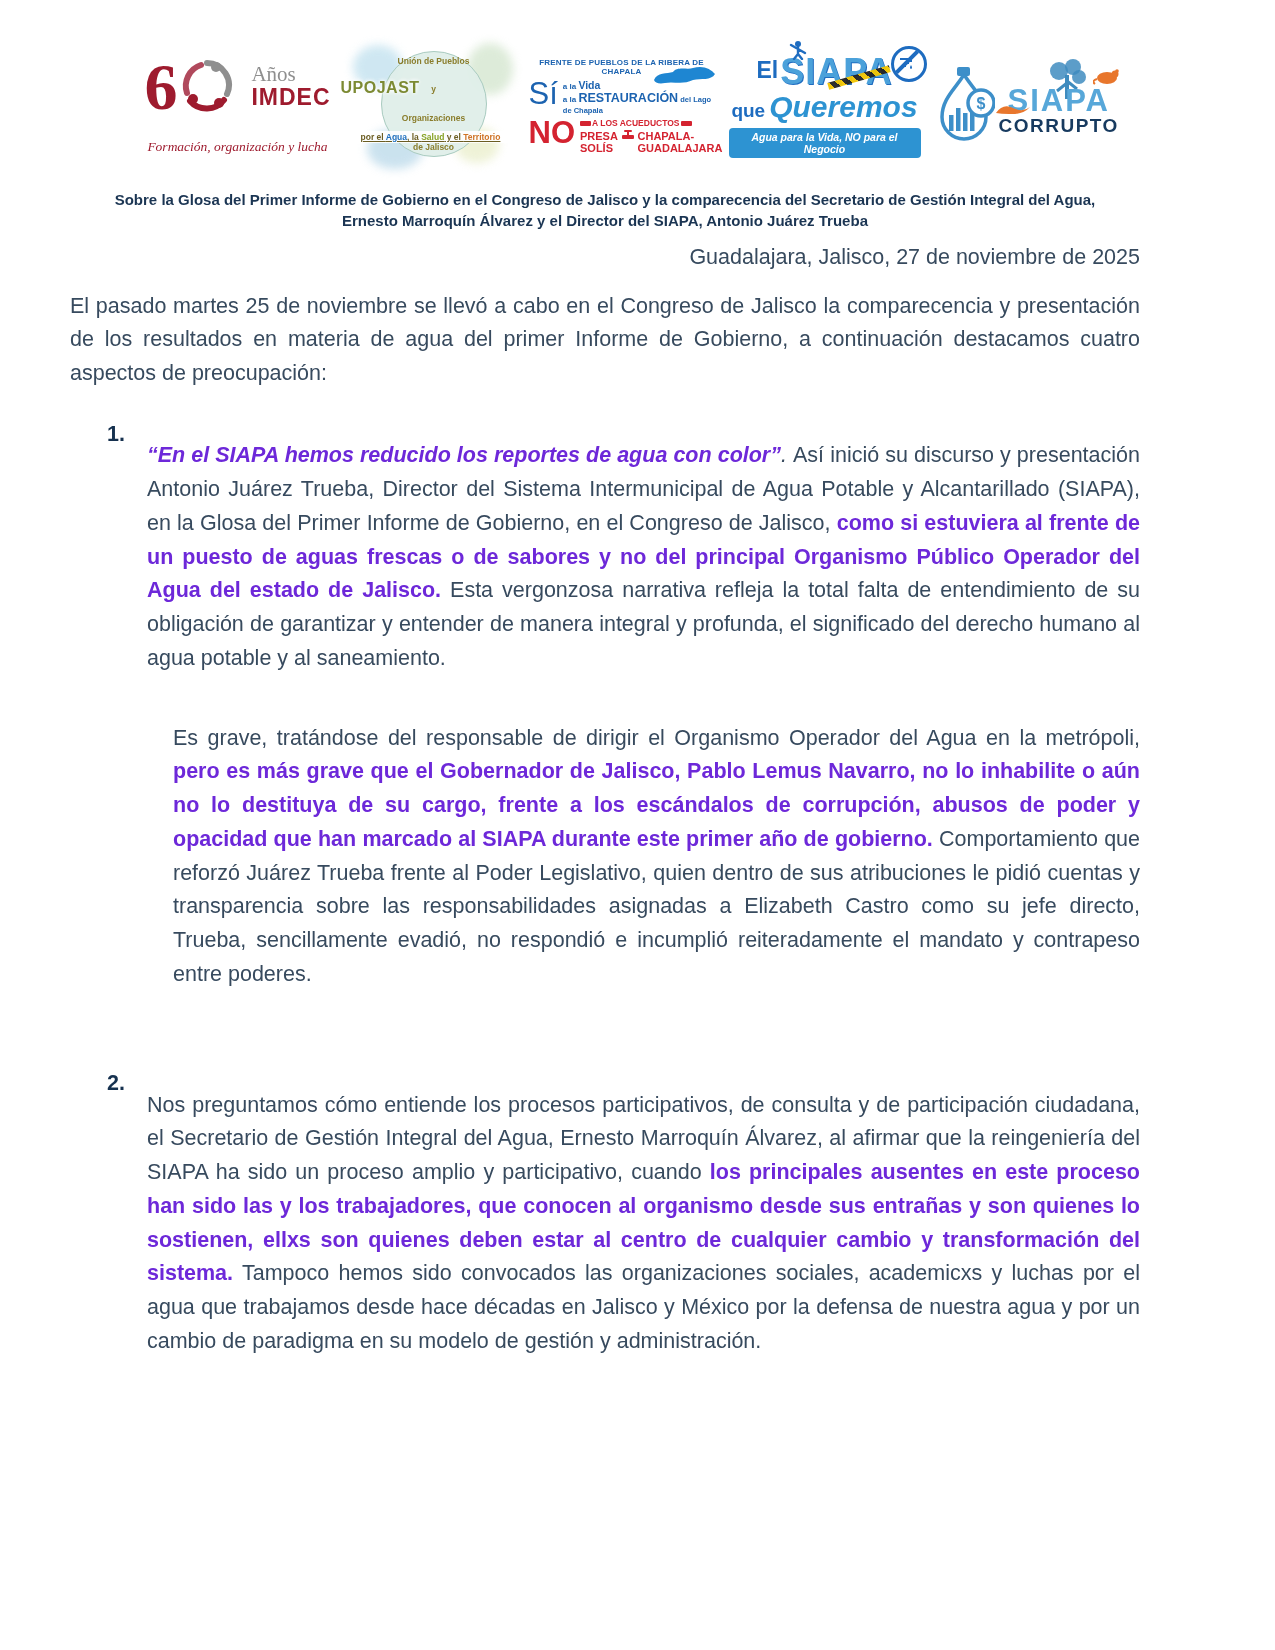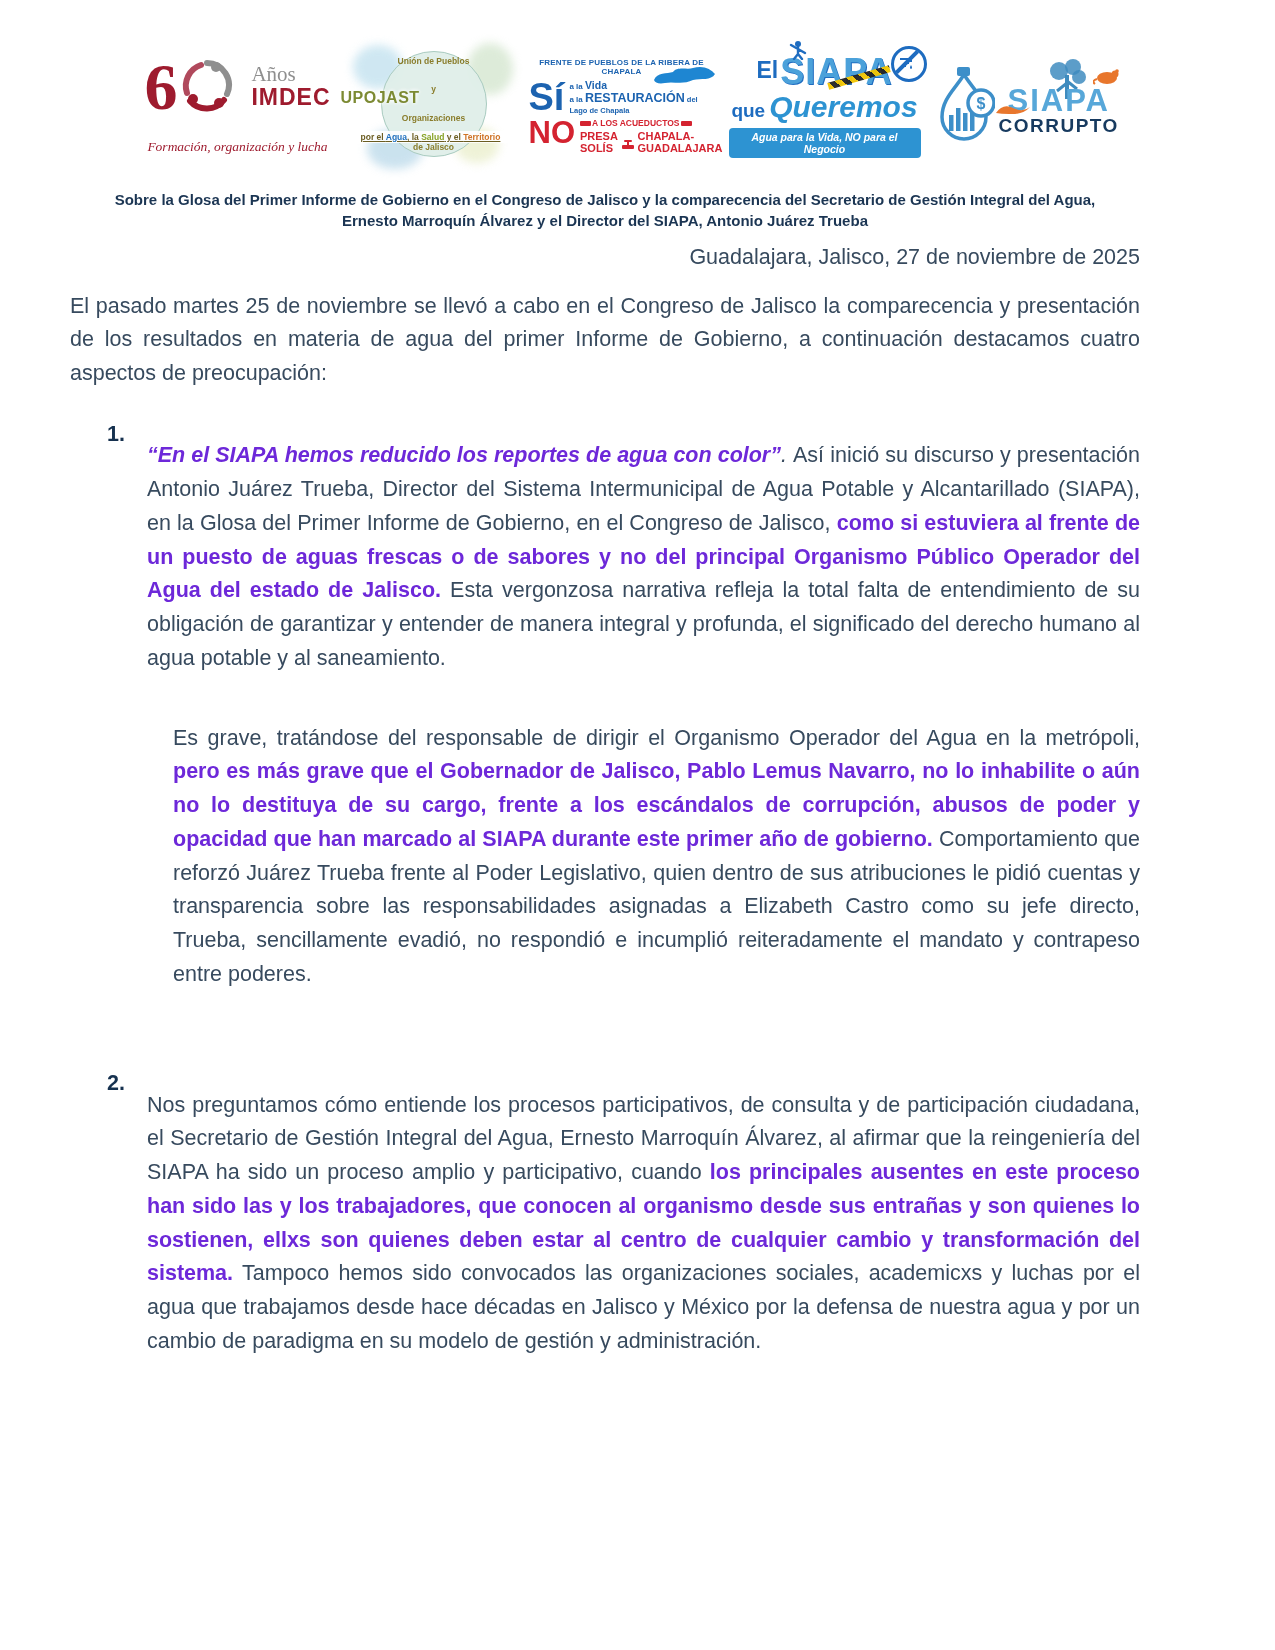--- a/index.html
+++ b/index.html
@@ -20,41 +20,41 @@
   .imdec-name{font-size:23px;font-weight:bold;color:#9e1b2e;letter-spacing:1px;line-height:1.1;}
   .imdec-tagline{font-family:"Liberation Serif",serif;font-style:italic;font-size:13.5px;color:#9e1b2e;margin-top:22px;}
 
   
   .upojast{width:168px;height:126px;}
   .up-blob{position:absolute;border-radius:50%;filter:blur(5px);}
   .up-circle{position:absolute;left:34px;top:8px;width:104px;height:104px;border-radius:50%;
     background:rgba(223,238,233,.95);border:1.5px solid #a9cbc0;display:flex;flex-direction:column;
     align-items:center;justify-content:center;text-align:center;gap:18px;}
   .up-line{font-size:8.5px;font-weight:bold;color:#8a7d2c;line-height:1.25;}
-  .up-acronym{position:absolute;left:-6px;top:46px;font-size:16px;font-weight:bold;color:#7c8a33;
+  .up-acronym{position:absolute;left:-6px;top:36px;font-size:16px;font-weight:bold;color:#7c8a33;
     text-shadow:0 0 4px #fff,0 0 4px #fff;letter-spacing:.5px;}
   .up-tag{position:absolute;left:-14px;right:-14px;bottom:26px;text-align:center;font-size:8.5px;font-weight:bold;
     color:#6b5d22;background:rgba(255,255,255,.88);padding:1px 0;text-decoration:underline;}
   .up-agua{color:#1f6fbd;} .up-salud{color:#86a224;} .up-terr{color:#cf7326;}
 
   
   .frente{width:186px;}
   .f-title{font-size:8px;font-weight:bold;color:#1c63b0;text-align:center;letter-spacing:.2px;margin-bottom:3px;}
   .f-row{display:flex;align-items:flex-start;position:relative;}
-  .f-si{font-size:38px;font-weight:700;color:#1c63b0;line-height:.95;}
+  .f-si{font-size:31px;font-weight:400;color:#1c63b0;line-height:.95;}
   .f-no{font-size:31px;font-weight:800;color:#d42330;line-height:.95;}
   .f-col{margin-left:5px;}
   .f-blue-sm{font-size:8px;color:#1c63b0;font-weight:bold;line-height:1.2;}
   .f-vida{font-size:10.5px;margin-top:44px;}
   .f-rest{font-size:12.5px;}
   .f-lago{font-size:7.5px;font-weight:bold;}
   .f-lake{position:absolute;right:-2px;top:-16px;}
   .f-red-sm{font-size:8.5px;color:#d42330;font-weight:bold;line-height:1.3;display:flex;align-items:center;gap:1px;}
   .f-pipe{display:inline-block;width:11px;height:5px;background:#d42330;border-radius:1px;}
-  .f-presa{font-size:11px;color:#d42330;font-weight:bold;display:flex;align-items:flex-end;gap:3px;margin-top:1px;}
+  .f-presa{font-size:11px;color:#d42330;font-weight:bold;display:flex;align-items:flex-start;gap:3px;margin-top:1px;}
 
   
   .queremos{width:192px;text-align:center;}
   .q-line1{position:relative;line-height:1;}
   .q-el{font-size:23px;font-weight:800;color:#1e6cc0;vertical-align:6px;margin-right:2px;}
   .q-siapa{font-size:36px;font-weight:800;color:#4ba1da;letter-spacing:1px;text-shadow:1px 1px 0 #1e6cc0;}
   .q-tape{position:absolute;width:64px;height:7px;right:30px;top:20px;transform:rotate(-16deg);
     background:repeating-linear-gradient(55deg,#f2c500 0 5px,#222 5px 10px);opacity:.95;}
   .q-worker{position:absolute;left:58px;top:-14px;}
   .q-badge{position:absolute;right:-6px;top:-8px;width:30px;height:30px;border:3px solid #1e6cc0;border-radius:50%;}

